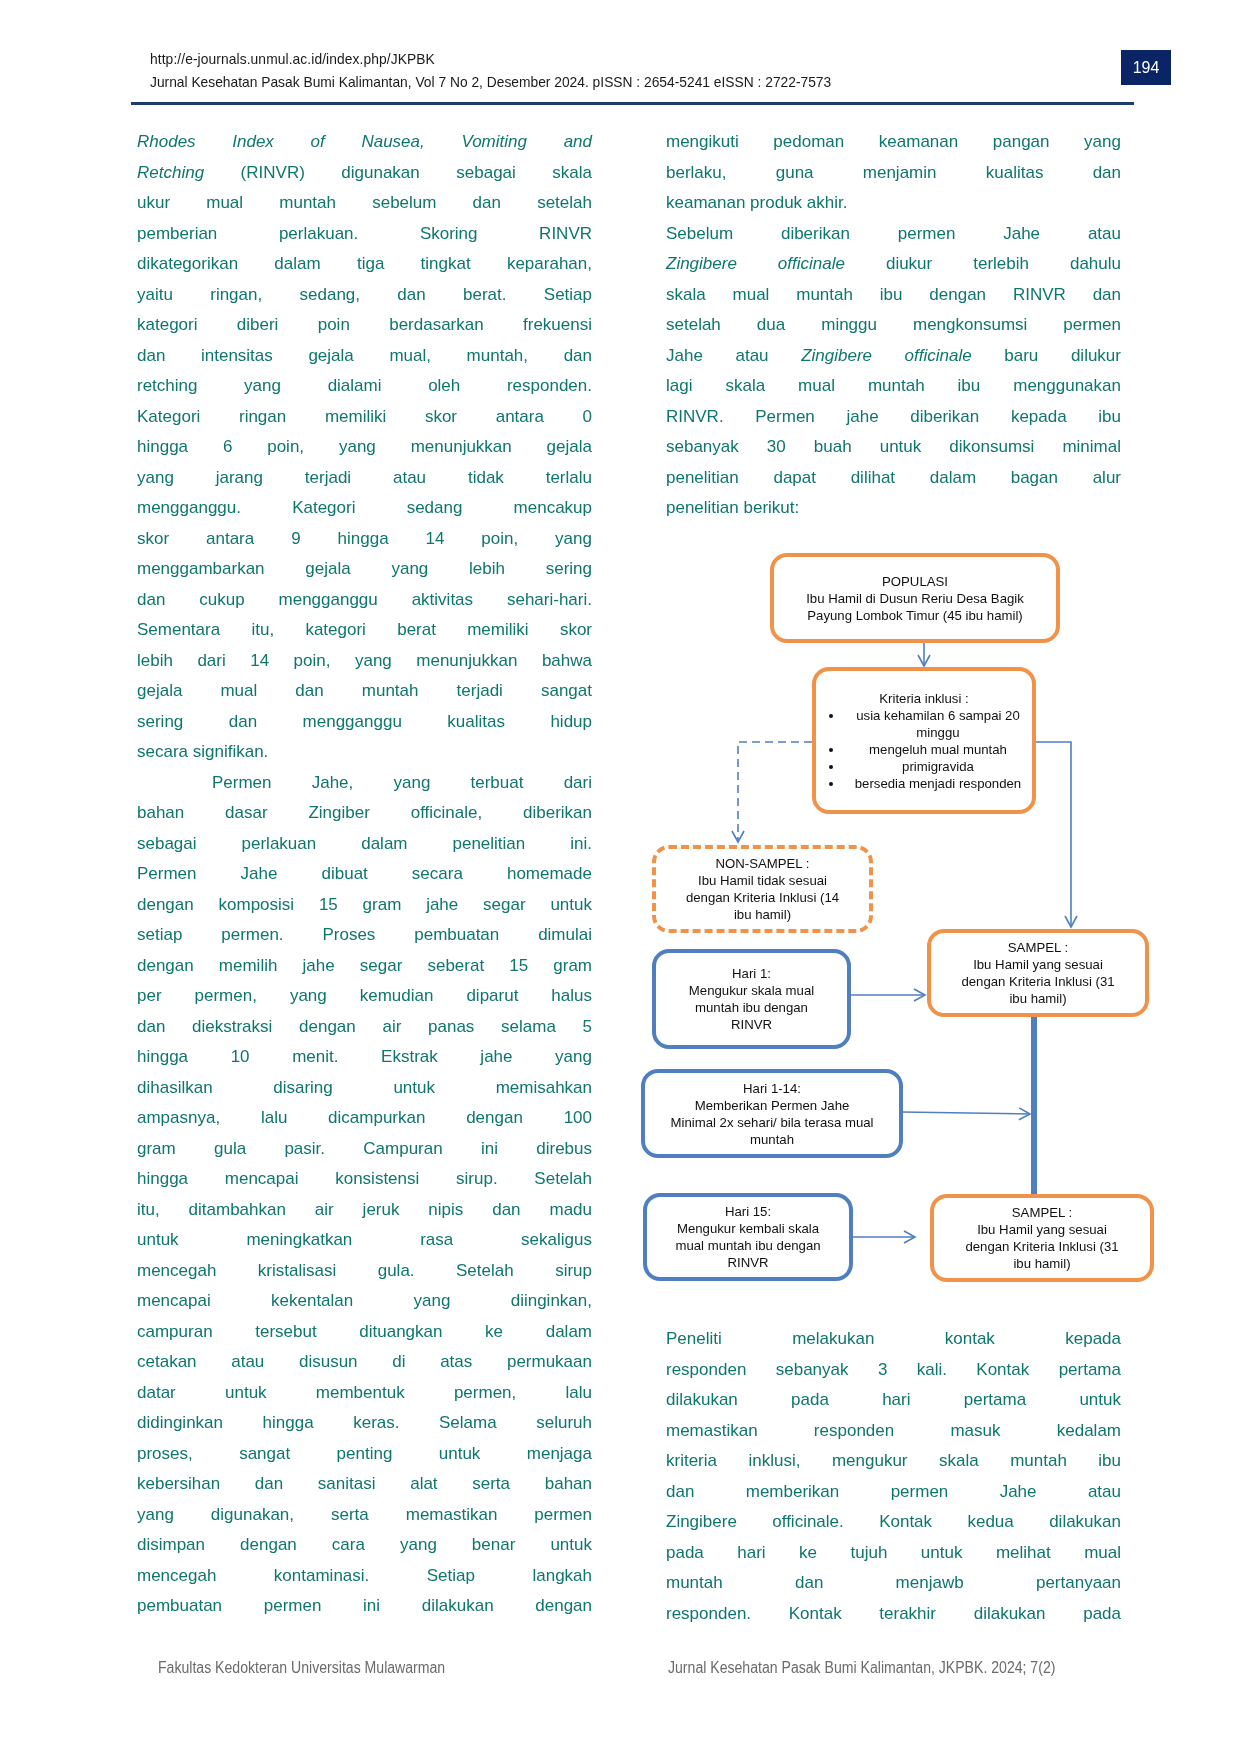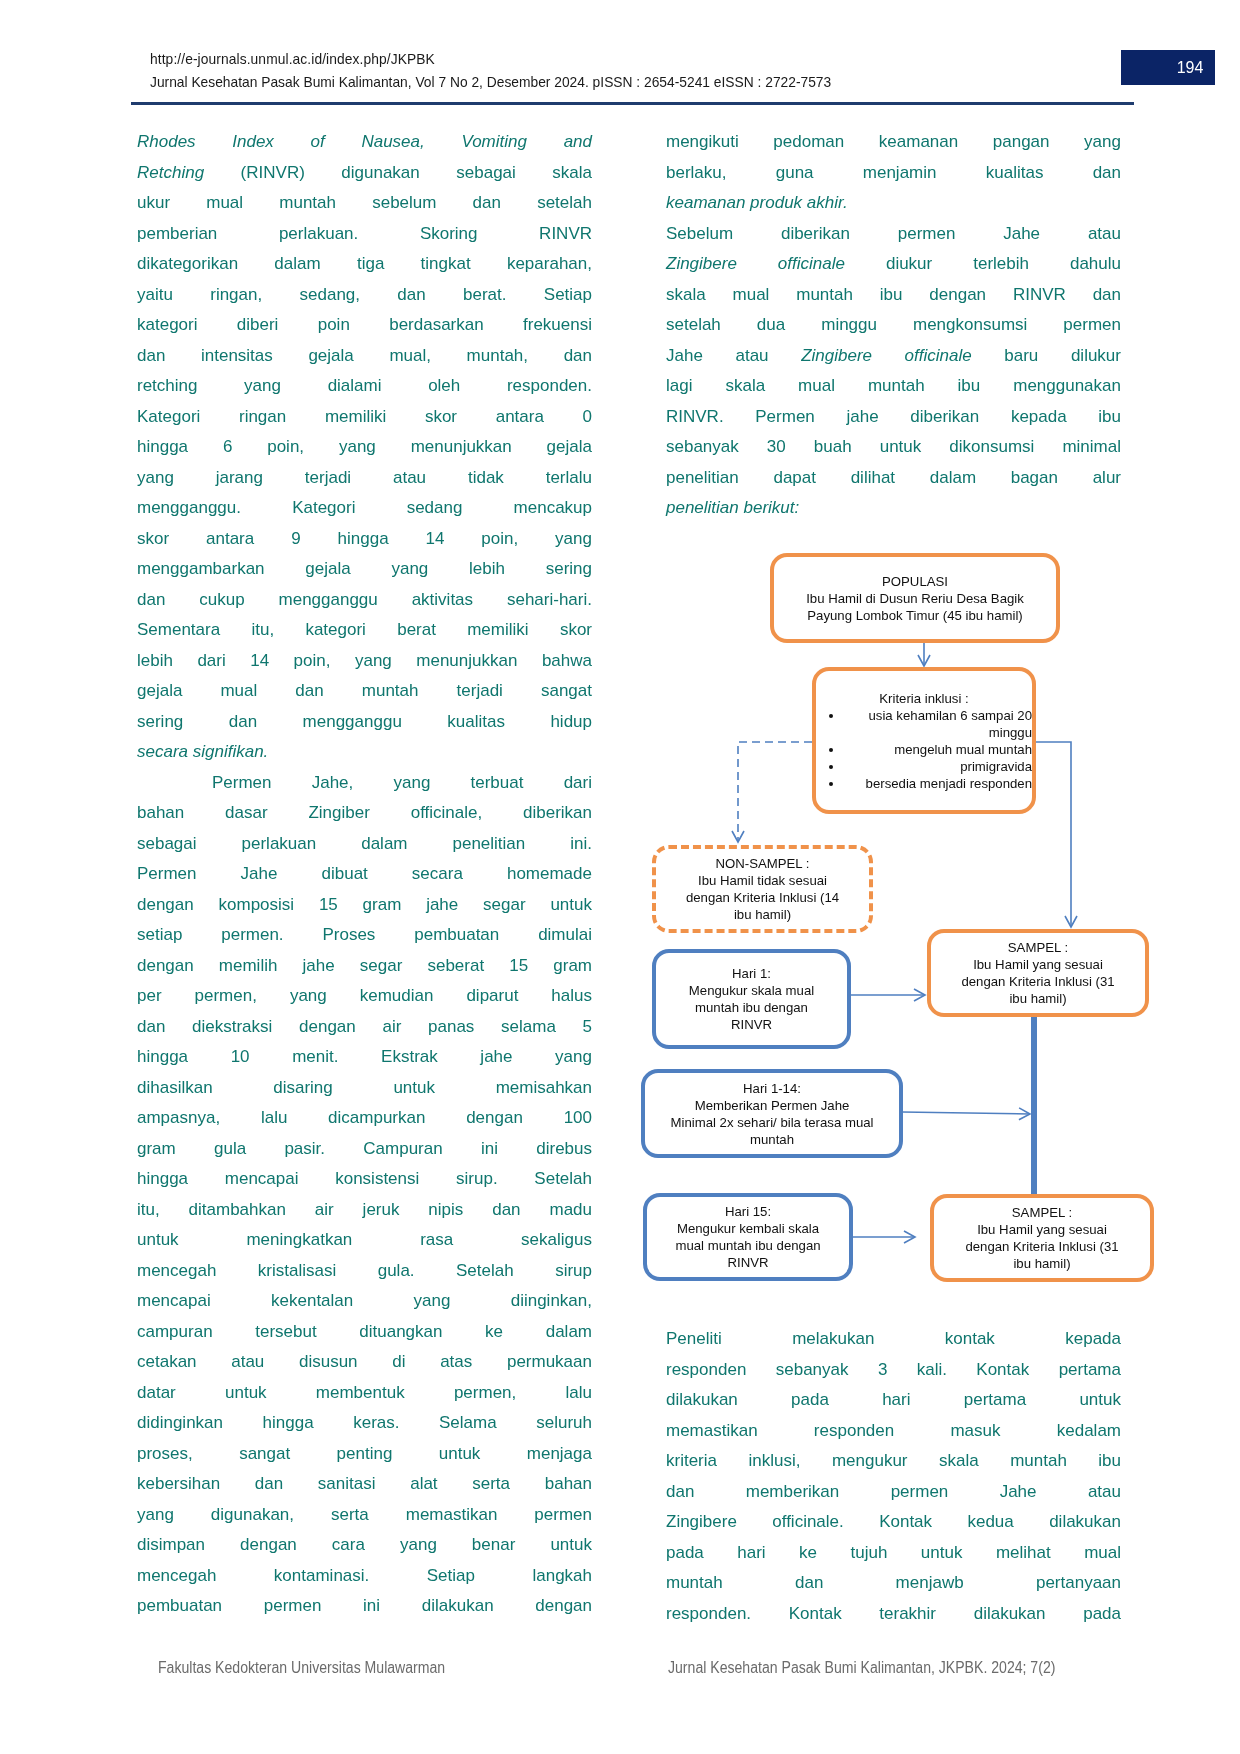--- a/index.html
+++ b/index.html
@@ -1,34 +1,34 @@
 <!DOCTYPE html>
 <html><head>
 <meta charset="utf-8">
 <style>
   html, body { margin:0; padding:0; background:#ffffff; }
   body { width:1240px; height:1754px; position:relative; overflow:hidden; font-family:"Liberation Sans", sans-serif; color:#111; }
   .hdr-url { position:absolute; left:150px; top:50px; font-family:"Liberation Sans", sans-serif; font-size:15px; color:#1a1a1a; transform:scaleX(0.92); transform-origin:left top; letter-spacing:0.1px; }
   .hdr-journal { position:absolute; left:150px; top:73px; font-family:"Liberation Sans", sans-serif; font-size:15px; color:#1a1a1a; transform:scaleX(0.92); transform-origin:left top; white-space:nowrap; }
   .hdr-rule { position:absolute; left:131px; top:102px; width:1003px; height:3px; background:#1f3c6e; }
-  .page-no { position:absolute; left:1121px; top:50px; width:50px; height:35px; background:#0b2466; color:#fff; font-size:16px; display:flex; align-items:center; justify-content:center; font-family:"Liberation Sans", sans-serif;padding-left:44px; }
+  .page-no { position:absolute; left:1121px; top:50px; width:50px; height:35px; background:#0b2466; color:#fff; font-size:16px; display:flex; align-items:center; justify-content:center; font-family:"Liberation Sans", sans-serif; }
   .col { position:absolute; font-size:17px; line-height:30.5px; text-align:justify; color:#0f766e; }
   .col .line { display:block; text-align:justify; text-align-last:justify; white-space:nowrap; }
-  .col .line.last { text-align-last:left;font-style:italic; }
+  .col .line.last { text-align-last:left; }
   .col .line.ind { padding-left:75px; }
   .col-left { left:137px; top:127px; width:455px; }
   .col-right-top { left:666px; top:127px; width:455px; }
   .col-right-bottom { left:666px; top:1324px; width:455px; }
   .footer-left { position:absolute; left:158px; top:1659px; font-size:16px; color:#6b6b6b; transform:scaleX(0.88); transform-origin:left top; white-space:nowrap; }
   .footer-right { position:absolute; left:668px; top:1659px; font-size:16px; color:#6b6b6b; transform:scaleX(0.88); transform-origin:left top; white-space:nowrap; }
   .box { position:absolute; box-sizing:border-box; background:#fff; font-size:13.2px; line-height:17px; text-align:center; color:#111; display:flex; flex-direction:column; justify-content:center; align-items:center;border-radius:17px; }
   .box.orange { border:4px solid #f0924a; }
   .box.blue { border:4px solid #4f7fc0; }
   .box.dashed { border:4px dashed #f0924a; }
-  .box ul { margin:0; padding-left:28px; text-align:right; align-self:flex-start; }
+  .box ul { margin:0; padding-left:28px; text-align:center; align-self:flex-start; }
   .box li { margin:0; }
   svg.connectors { position:absolute; left:0; top:0; width:1240px; height:1754px; pointer-events:none; }
 </style>
 </head>
 <body>
 
 <div class="hdr-url">http://e-journals.unmul.ac.id/index.php/JKPBK</div>
 <div class="hdr-journal">Jurnal Kesehatan Pasak Bumi Kalimantan, Vol 7 No 2, Desember 2024. pISSN : 2654-5241 eISSN : 2722-7573</div>
 <div class="hdr-rule"></div>
 <div class="page-no">194</div>

